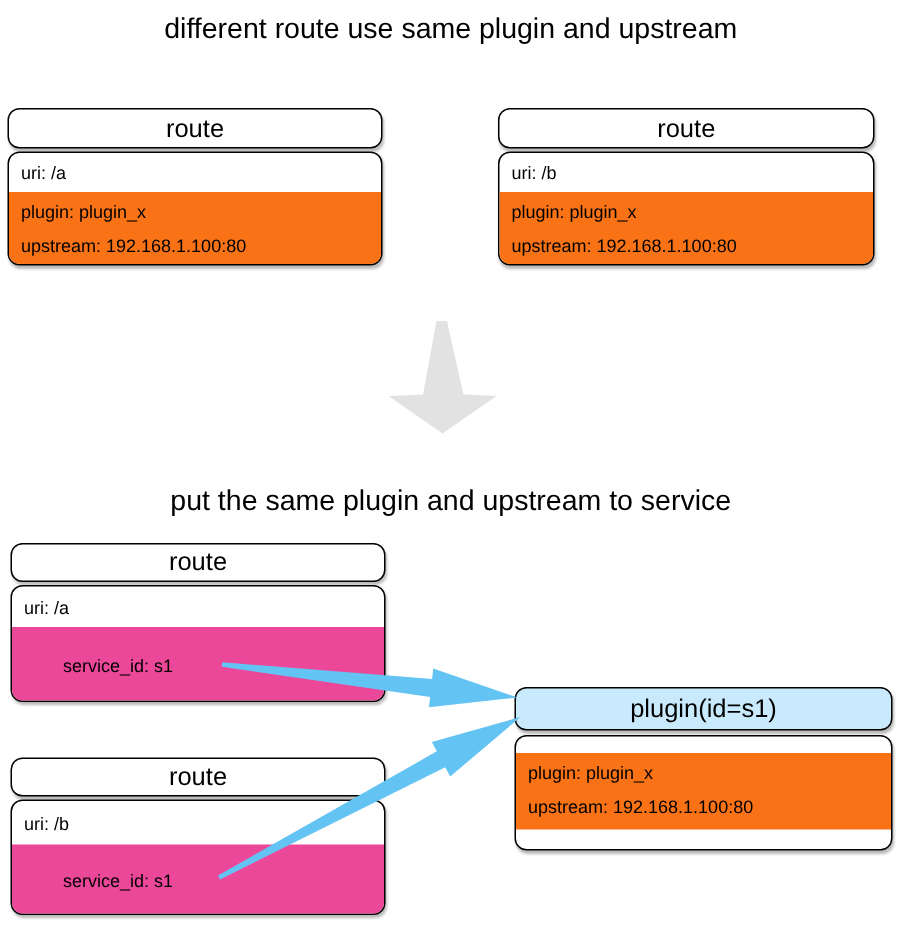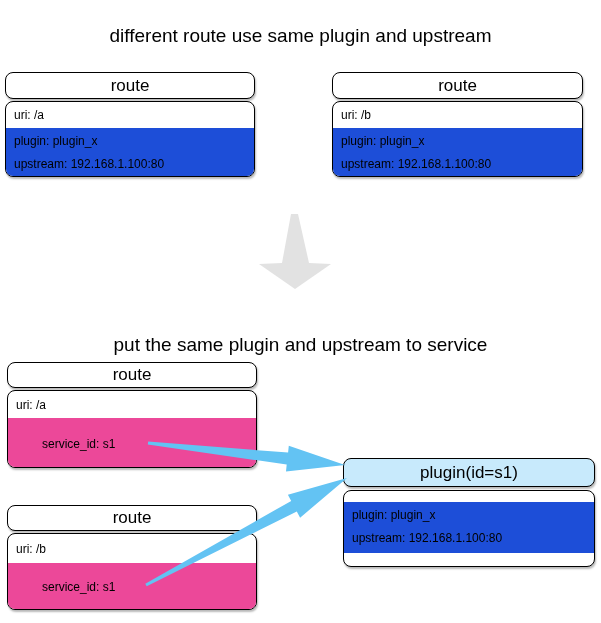--- a/index.html
+++ b/index.html
@@ -41,38 +41,38 @@
     overflow: hidden;
     box-shadow: 1px 2px 2px rgba(0,0,0,0.28);
   }
   .row {
     font-size: 12px;
     padding-left: 8px;
     display: flex;
     align-items: center;
     box-sizing: border-box;
   }
-  .stripe-pink { background: #1d4ed8; }
+  .stripe-pink { background: #f97316; }
   .stripe-blue { background: #ec4899; padding-left: 34px; }
   .hdr-blue    { background: #c8eafc; }
   .two-line { display: block; padding-top: 2px; line-height: 23px; }
   .two-line div { white-space: nowrap; }
   .overlay {
     position: absolute;
     left: 0; top: 0;
     width: 601px; height: 623px;
     pointer-events: none;
   }
 </style>
 </head>
 <body>
 
 <div class="canvas">
 
-  <div class="title" style="top:24px;">different route use same plugin and upstream</div>
+  <div class="title" style="top:8px;">different route use same plugin and upstream</div>
 
   <div class="box" style="left:5px;top:72px;width:250px;">
     <div class="box-hdr" style="height:27px;">route</div>
     <div class="box-body" style="margin-top:2px;height:76px;">
       <div class="row" style="height:26px;">uri: /a</div>
       <div class="row stripe-pink two-line" style="height:50px;">
         <div>plugin: plugin_x</div>
         <div>upstream: 192.168.1.100:80</div>
       </div>
     </div>
@@ -82,21 +82,21 @@
     <div class="box-hdr" style="height:27px;">route</div>
     <div class="box-body" style="margin-top:2px;height:76px;">
       <div class="row" style="height:26px;">uri: /b</div>
       <div class="row stripe-pink two-line" style="height:50px;">
         <div>plugin: plugin_x</div>
         <div>upstream: 192.168.1.100:80</div>
       </div>
     </div>
   </div>
 
-  <div class="title" style="top:333px;text-align:center;">put the same plugin and upstream to service</div>
+  <div class="title" style="top:323px;text-align:center;">put the same plugin and upstream to service</div>
 
   <div class="box" style="left:7px;top:362px;width:250px;">
     <div class="box-hdr" style="height:26px;">route</div>
     <div class="box-body" style="margin-top:2px;height:78px;">
       <div class="row" style="height:27px;">uri: /a</div>
       <div class="row stripe-blue" style="height:51px;">service_id: s1</div>
     </div>
   </div>
 
   <div class="box" style="left:7px;top:505px;width:250px;">

